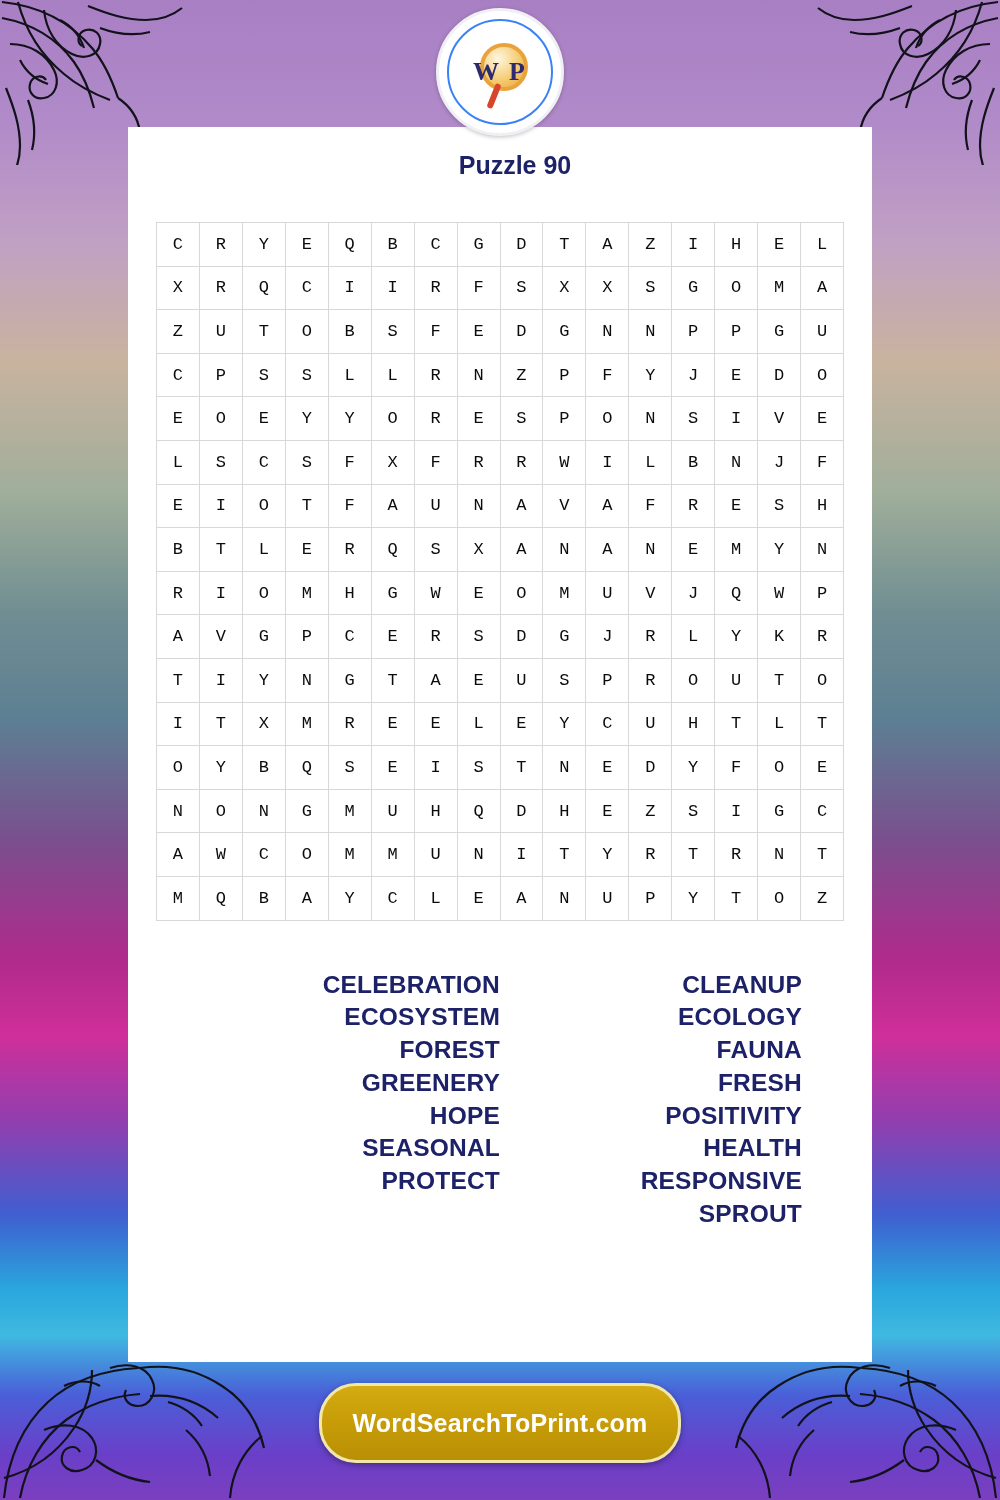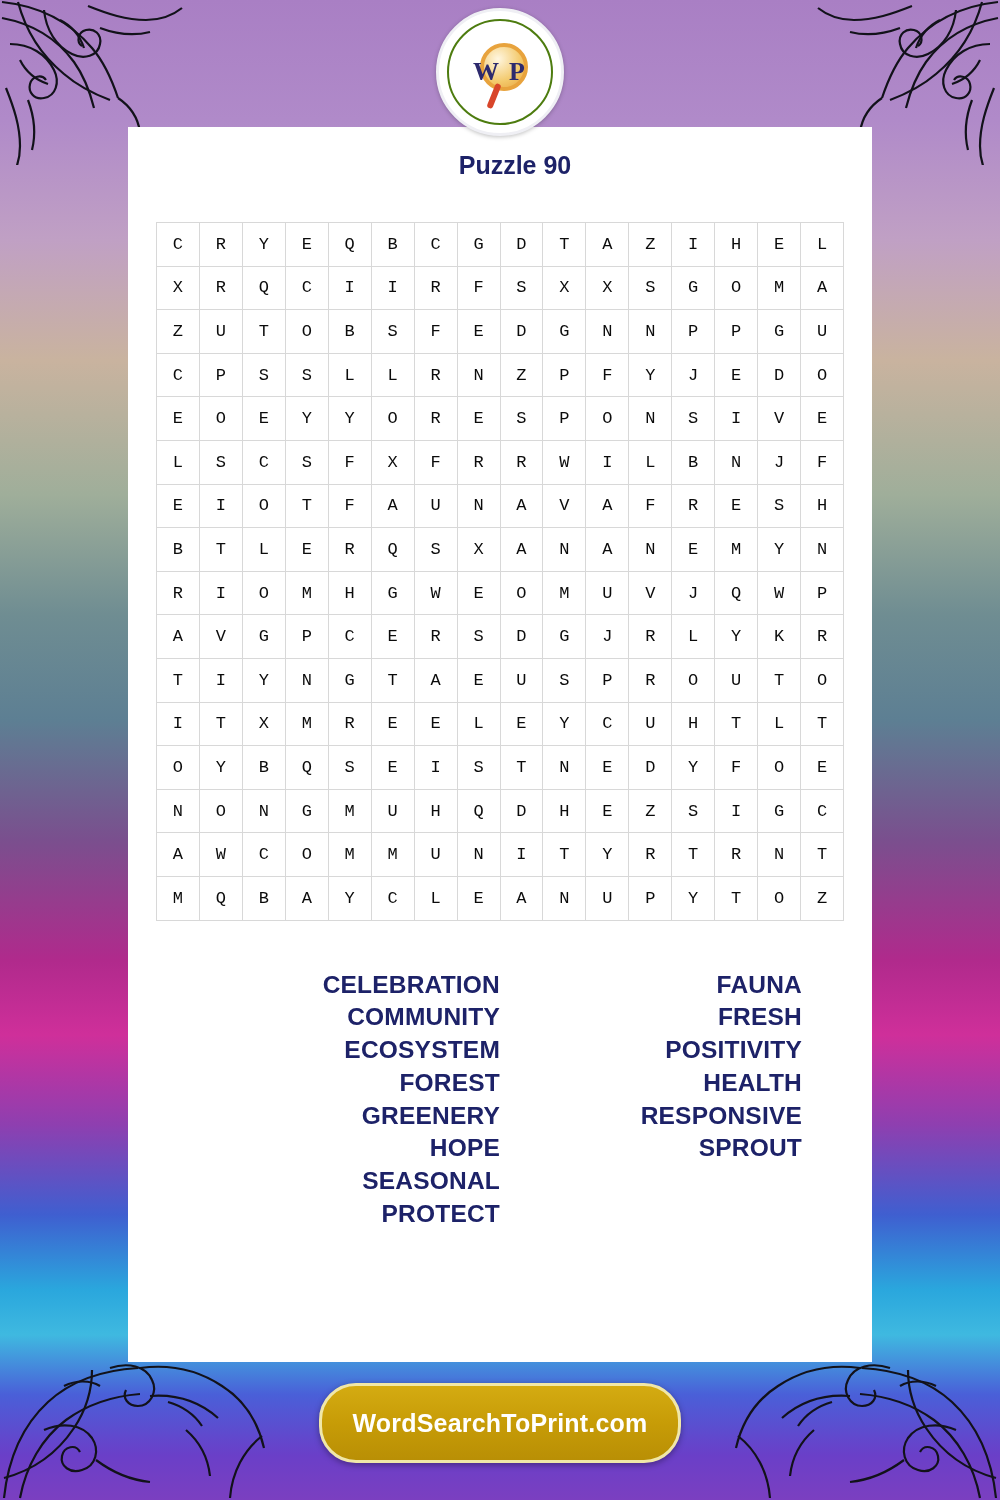--- a/index.html
+++ b/index.html
@@ -65,21 +65,21 @@
     box-shadow: 0 1px 4px rgba(0,0,0,0.25);
     display: flex;
     align-items: center;
     justify-content: center;
     z-index: 5;
   }
   #logo .ring {
     width: 102px;
     height: 102px;
     border-radius: 50%;
-    border: 2px solid #4d7c0f;
+    border: 2px solid #3b82f6;
     position: relative;
     display: flex;
     align-items: center;
     justify-content: center;
   }
   #logo .wsp {
     font-family: "Liberation Serif", serif;
     font-weight: bold;
     font-size: 26px;
     color: #2d2a6e;
@@ -581,29 +581,30 @@
               <td>O</td>
               <td>Z</td>
             </tr>
           </tbody>
       </table>
     </div>
 
     <div id="words">
       <div class="col" id="words-left">
           <div class="word">CELEBRATION</div>
-          <div class="word">COMMUNITY</div>
           <div class="word">ECOSYSTEM</div>
           <div class="word">FOREST</div>
           <div class="word">GREENERY</div>
           <div class="word">HOPE</div>
           <div class="word">SEASONAL</div>
           <div class="word">PROTECT</div>
         </div>
       <div class="col" id="words-right">
+          <div class="word">CLEANUP</div>
+          <div class="word">ECOLOGY</div>
           <div class="word">FAUNA</div>
           <div class="word">FRESH</div>
           <div class="word">POSITIVITY</div>
           <div class="word">HEALTH</div>
           <div class="word">RESPONSIVE</div>
           <div class="word">SPROUT</div>
         </div>
     </div>
   </div>
 

